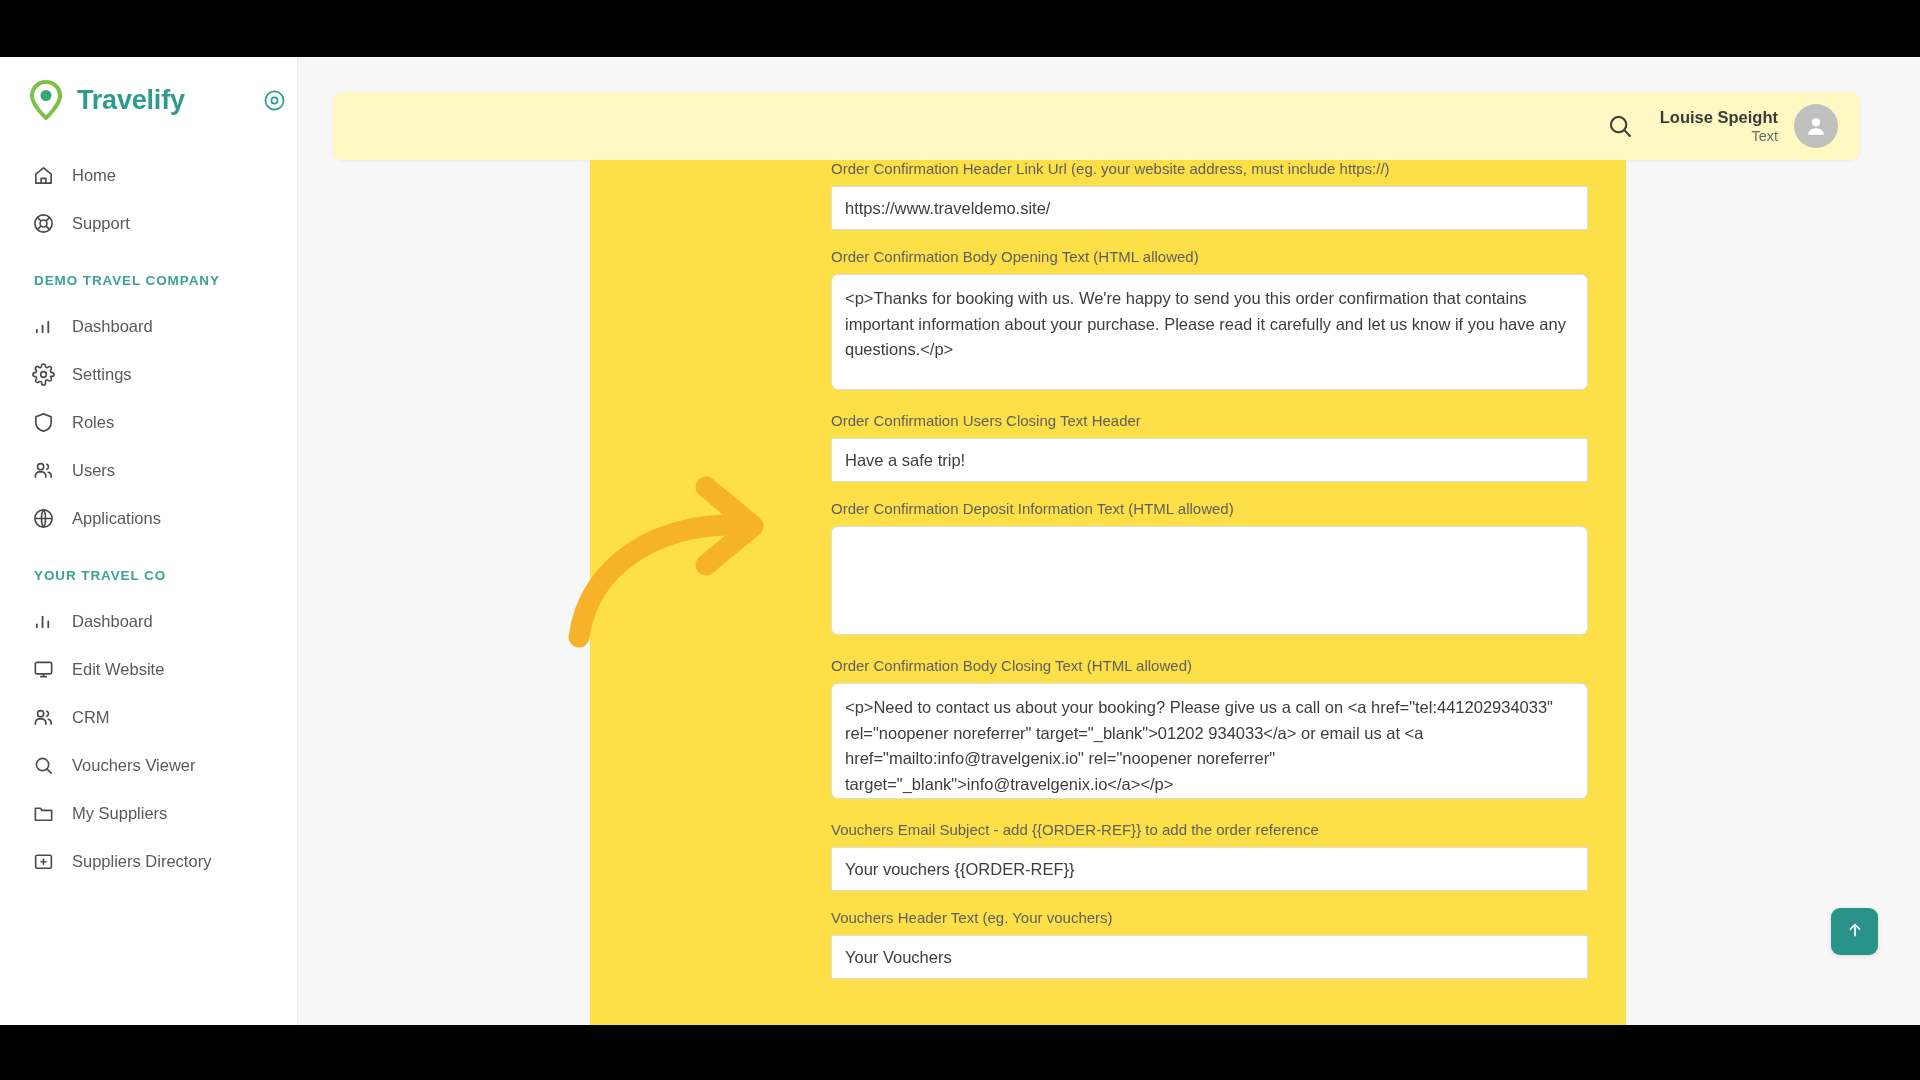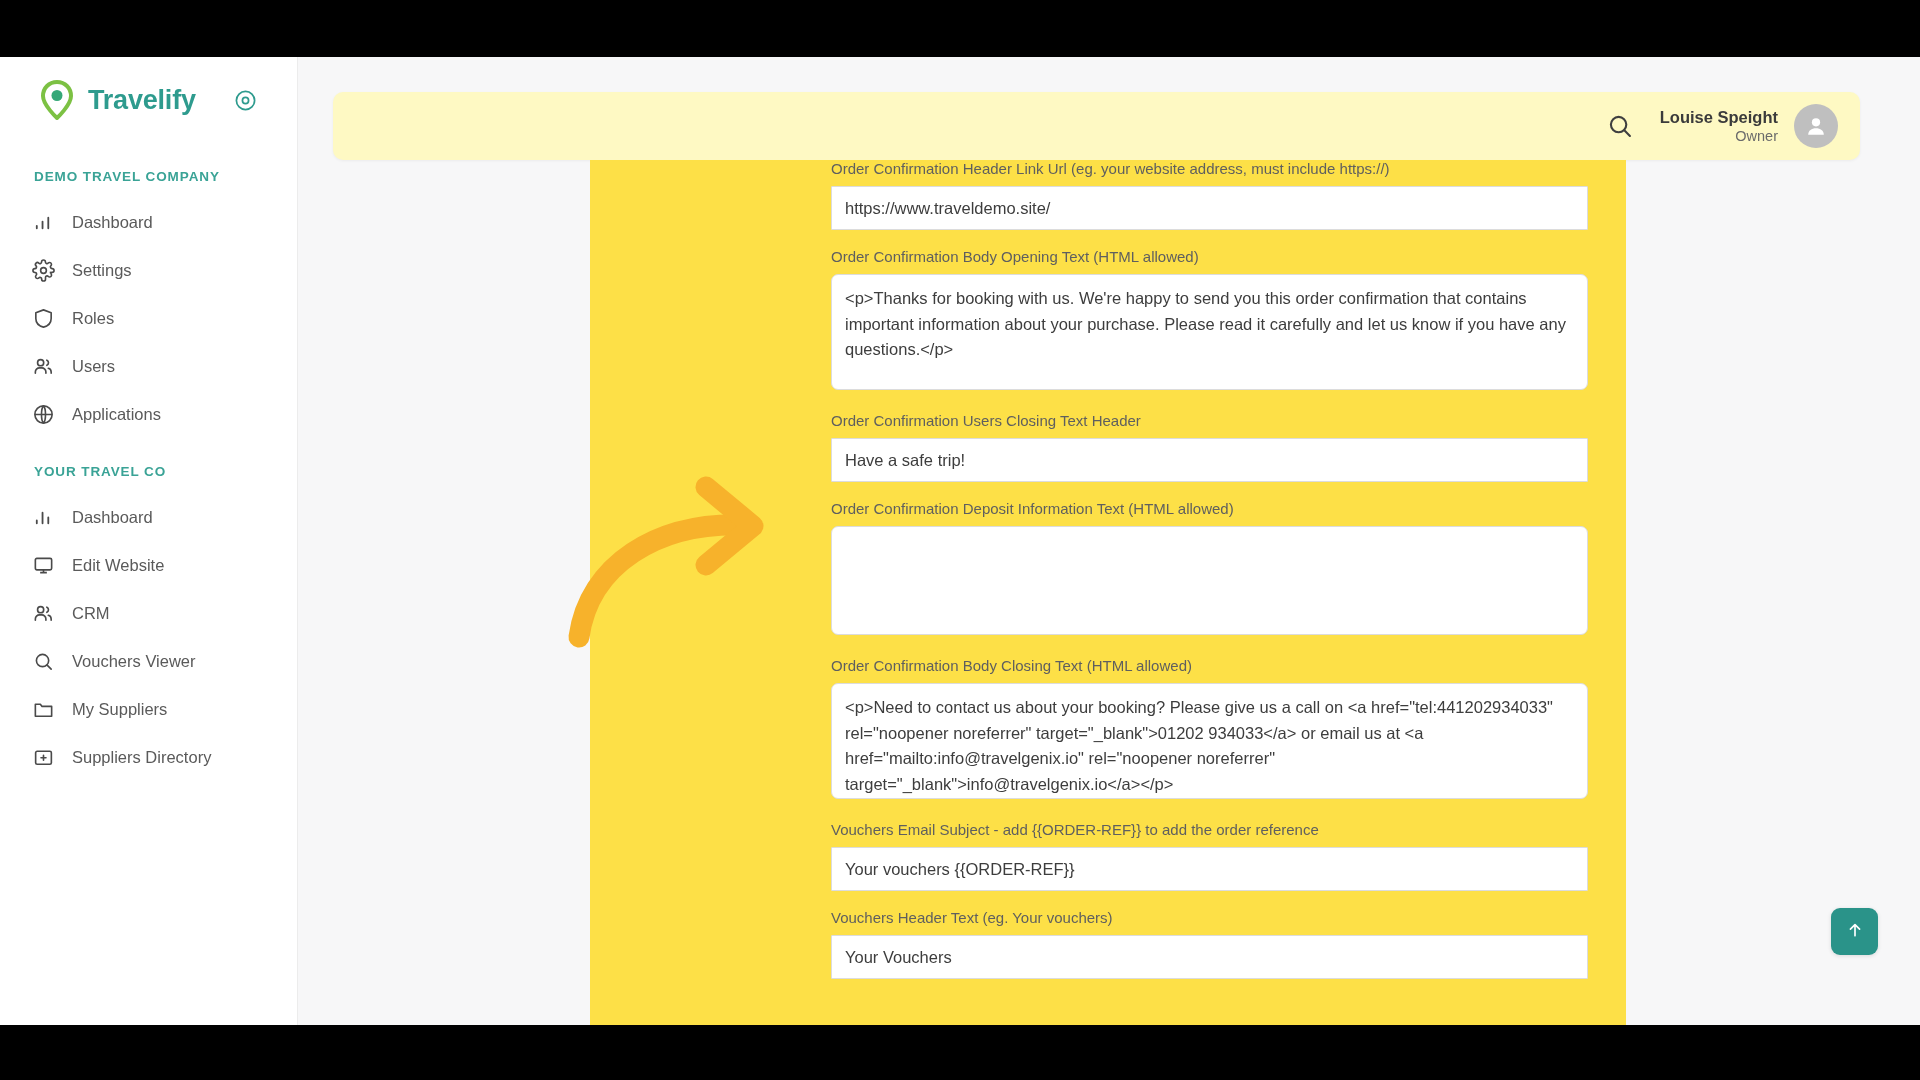--- a/index.html
+++ b/index.html
@@ -29,21 +29,22 @@
     position: absolute;
     left: 0; top: 0;
     width: 298px; height: 968px;
     background: #ffffff;
     border-right: 1px solid #ececec;
     overflow: hidden;
   }
   .brand {
     display: flex; align-items: center;
     height: 86px;
-    padding: 0 40px;
+    padding: 0 11px;
+    margin-left: 18px;
   }
   .brand-logo { width: 34px; height: 40px; flex: 0 0 auto; }
   .brand-name {
     margin-left: 14px;
     font-size: 27px;
     font-weight: 700;
     color: #2e9b8e;
     letter-spacing: -0.2px;
   }
   .brand-target { margin-left: auto; color: #2e9b8e; display:flex; }
@@ -181,20 +182,41 @@
         </span>
         <span class="brand-name">Travelify</span>
         <span class="brand-target">
           <svg viewBox="0 0 24 24" width="23" height="23">
             <circle cx="12" cy="12" r="9.5" fill="none" stroke="#2e9b8e" stroke-width="1.8"></circle>
             <circle cx="12" cy="12" r="3.2" fill="none" stroke="#2e9b8e" stroke-width="1.8"></circle>
           </svg>
         </span>
       </div>
 
+      <div style="margin-top:8px;">
+        <div class="nav-item">
+          <span class="ic">
+            <svg viewBox="0 0 24 24" width="23" height="23" fill="none" stroke="#4a4a4a" stroke-width="1.7" stroke-linecap="round" stroke-linejoin="round">
+              <path d="M4 10.5 L12 4 L20 10.5 V20 H4 Z"></path>
+              <path d="M9.5 20 v-5 h5 v5"></path>
+            </svg>
+          </span>
+          <span class="lbl">Home</span>
+        </div>
+        <div class="nav-item">
+          <span class="ic">
+            <svg viewBox="0 0 24 24" width="23" height="23" fill="none" stroke="#4a4a4a" stroke-width="1.7">
+              <circle cx="12" cy="12" r="9"></circle>
+              <circle cx="12" cy="12" r="3.6"></circle>
+              <path d="M5.6 5.6 L9.5 9.5 M18.4 5.6 L14.5 9.5 M5.6 18.4 L9.5 14.5 M18.4 18.4 L14.5 14.5"></path>
+            </svg>
+          </span>
+          <span class="lbl">Support</span>
+        </div>
+      </div>
 
       <div class="nav-section">
         <div class="nav-heading">DEMO TRAVEL COMPANY</div>
 
         <div class="nav-item">
           <span class="ic">
             <svg viewBox="0 0 24 24" width="23" height="23" fill="none" stroke="#4a4a4a" stroke-width="1.9" stroke-linecap="round">
               <path d="M5 18 v-2.5 M11 18 v-7 M17 18 v-11"></path>
             </svg>
           </span>
@@ -310,21 +332,21 @@
 
     <div id="header-card">
       <span class="hdr-search">
         <svg viewBox="0 0 24 24" width="28" height="28" fill="none" stroke="#3f3f3f" stroke-width="1.8" stroke-linecap="round">
           <circle cx="10.8" cy="10.8" r="6.6"></circle>
           <path d="M15.7 15.7 L20.5 20.5"></path>
         </svg>
       </span>
       <div class="hdr-user">
         <div class="nm">Louise Speight</div>
-        <div class="ro">Owner</div>
+        <div class="ro">Text</div>
       </div>
       <div class="avatar">
         <svg viewBox="0 0 24 24" width="26" height="26" fill="#ffffff">
           <circle cx="12" cy="8.6" r="3.8"></circle>
           <path d="M4.8 20 c0-3.9 3.2-6 7.2-6 s7.2 2.1 7.2 6 z"></path>
         </svg>
       </div>
     </div>
 
     <div id="content-card">

